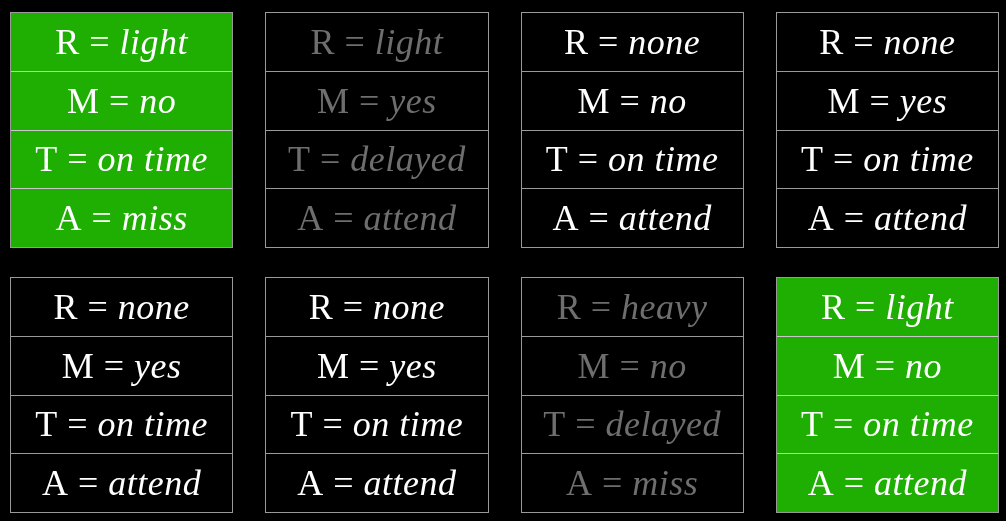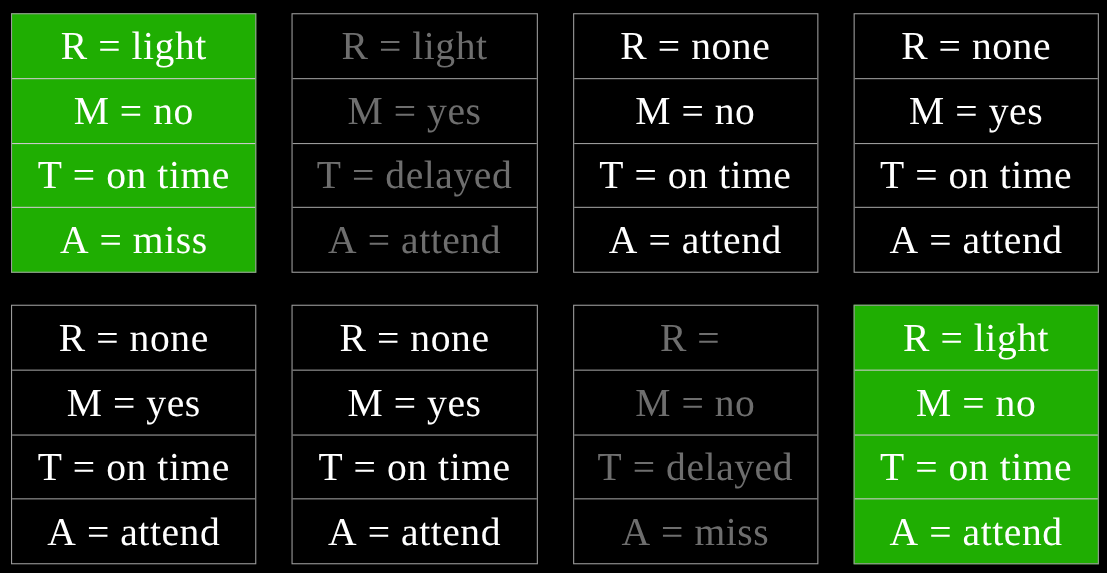--- a/index.html
+++ b/index.html
@@ -42,21 +42,21 @@
     align-items: center;
     justify-content: center;
     border-bottom: 1px solid var(--border-gray);
     font-size: 36px;
     line-height: 1;
     color: var(--text-white);
     letter-spacing: 0.5px;
     white-space: pre;
   }
   .cell:last-child { border-bottom: none; }
-  .val { }
+  .val { font-style: italic; }
   .card.highlighted { background: var(--highlight-green); }
   .card.highlighted .cell { border-bottom-color: var(--divider-on-green); }
   .card.highlighted .cell:last-child { border-bottom: none; }
   .card.dimmed .cell { color: var(--text-dimmed); }
 </style>
 </head>
 <body>
 
 <div class="board">
   <div class="card highlighted">
@@ -151,21 +151,21 @@
       <span class="var">T</span><span class="eq"> = </span><span class="val">on time</span>
     </div>
       <div class="cell">
       <span class="var">A</span><span class="eq"> = </span><span class="val">attend</span>
     </div>
     </div>
 
   <div class="card dimmed">
 
   <div class="cell">
-      <span class="var">R</span><span class="eq"> = </span>
+      <span class="var">R</span><span class="eq"> = </span><span class="val">heavy</span>
     </div>
       <div class="cell">
       <span class="var">M</span><span class="eq"> = </span><span class="val">no</span>
     </div>
       <div class="cell">
       <span class="var">T</span><span class="eq"> = </span><span class="val">delayed</span>
     </div>
       <div class="cell">
       <span class="var">A</span><span class="eq"> = </span><span class="val">miss</span>
     </div>

